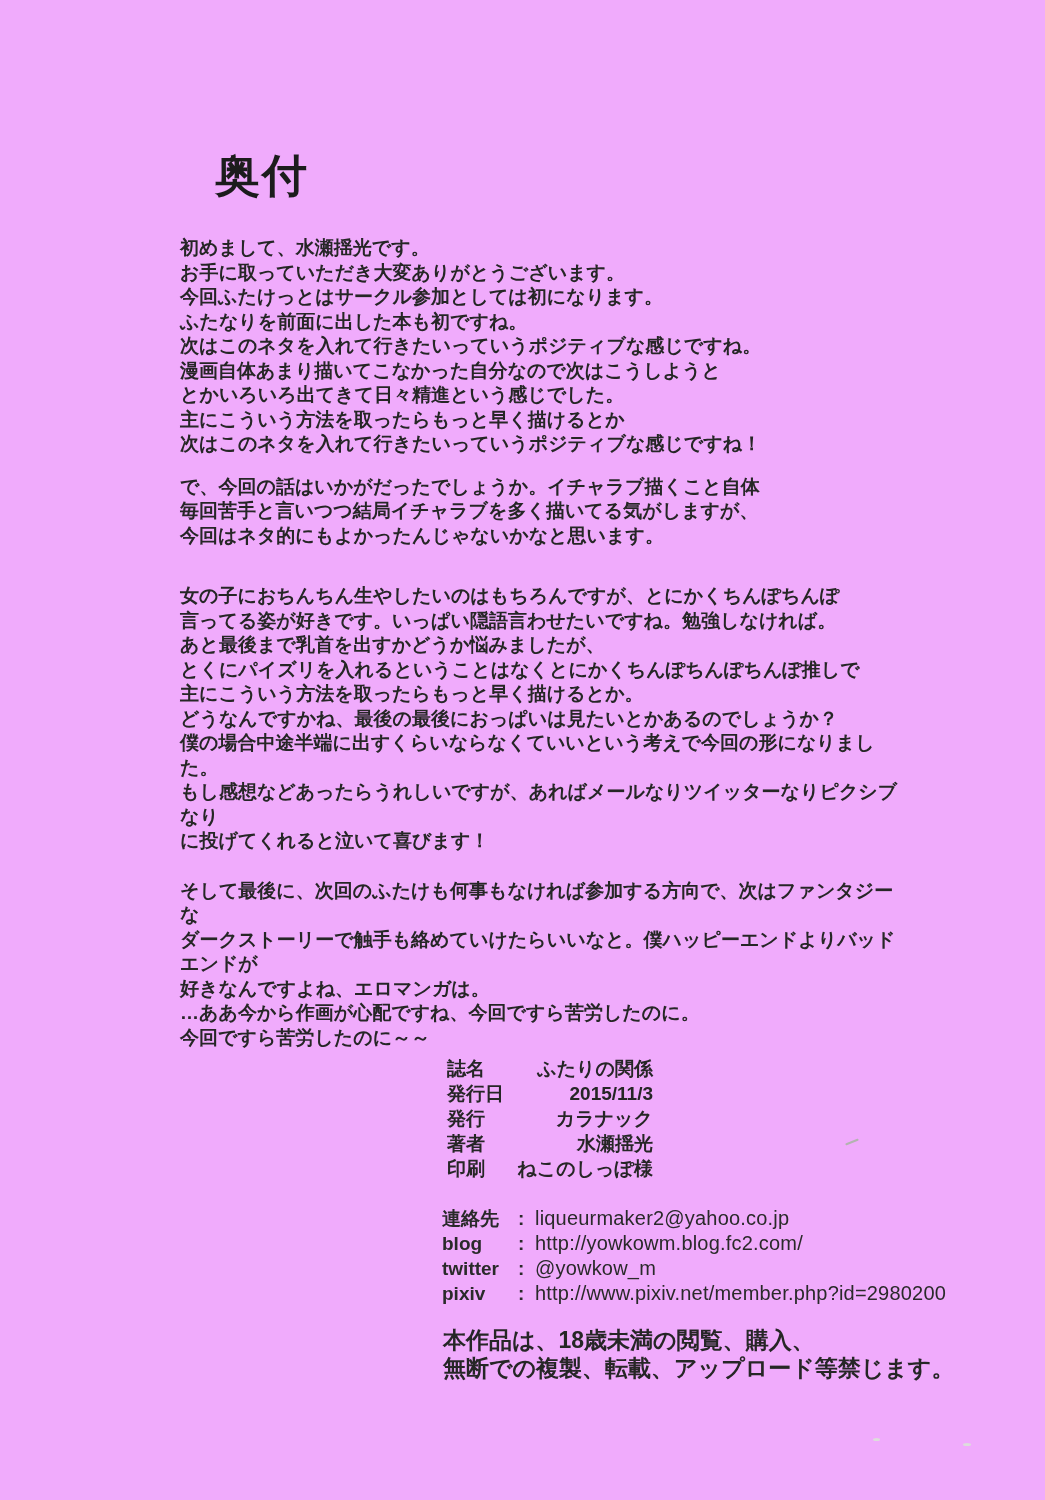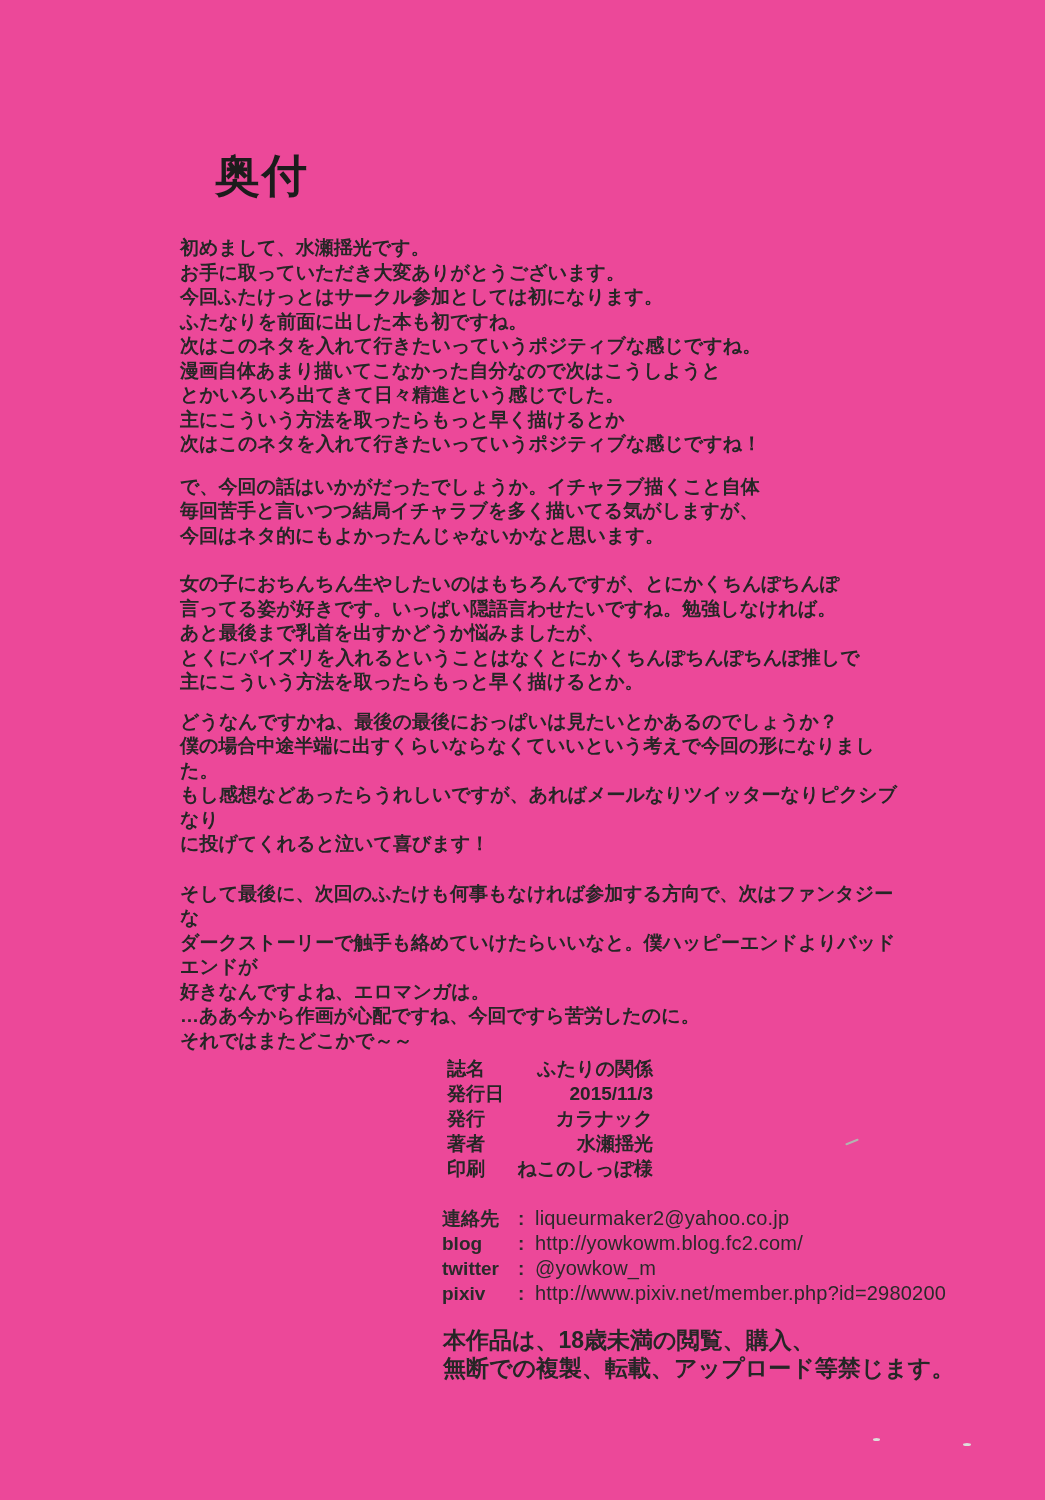--- a/index.html
+++ b/index.html
@@ -2,21 +2,21 @@
 <html lang="ja"><head>
 <meta charset="utf-8">
 <style>
   html, body { margin: 0; padding: 0; }
   body { background: #e9e9e7; }
   .page {
     position: relative;
     width: 1045px;
     height: 1500px;
     margin: 0 auto;
-    background: #ec4899;
+    background: #f0abfc;
     color: #242424;
     font-family: "Liberation Sans", "DejaVu Sans", sans-serif;
     overflow: hidden;
   }
   .page-title {
     position: absolute;
     left: 215px;
     top: 150px;
     margin: 0;
     font-size: 45px;
@@ -29,22 +29,22 @@
     position: absolute;
     left: 180px;
     top: 236px;
     width: 720px;
     font-size: 19px;
     font-weight: 600;
     line-height: 24.5px;
     color: #262626;
   }
   .para-2 { margin-top: 18px; }
-  .para-3 { margin-top: 24px; }
-  .para-4 { margin-top: 15px; }
+  .para-3 { margin-top: 36px; }
+  .para-4 { }
   .para-5 { margin-top: 25px; }
   .colophon {
     position: absolute;
     left: 443px;
     top: 1056px;
     width: 210px;
     font-size: 19px;
     font-weight: 600;
     line-height: 25px;
     color: #262626;
@@ -127,21 +127,21 @@
       <div>どうなんですかね、最後の最後におっぱいは見たいとかあるのでしょうか？</div>
       <div>僕の場合中途半端に出すくらいならなくていいという考えで今回の形になりました。</div>
       <div>もし感想などあったらうれしいですが、あればメールなりツイッターなりピクシブなり</div>
       <div>に投げてくれると泣いて喜びます！</div>
     </div>
     <div class="para para-5">
       <div>そして最後に、次回のふたけも何事もなければ参加する方向で、次はファンタジーな</div>
       <div>ダークストーリーで触手も絡めていけたらいいなと。僕ハッピーエンドよりバッドエンドが</div>
       <div>好きなんですよね、エロマンガは。</div>
       <div>…ああ今から作画が心配ですね、今回ですら苦労したのに。</div>
-      <div>それではまたどこかで～～</div>
+      <div>今回ですら苦労したのに～～</div>
     </div>
   </div>
 
   <div class="colophon">
     <div class="c-row">
       <span class="c-label">誌名</span>
       <span class="c-value">ふたりの関係</span>
     </div>
     <div class="c-row">
       <span class="c-label">発行日</span>

